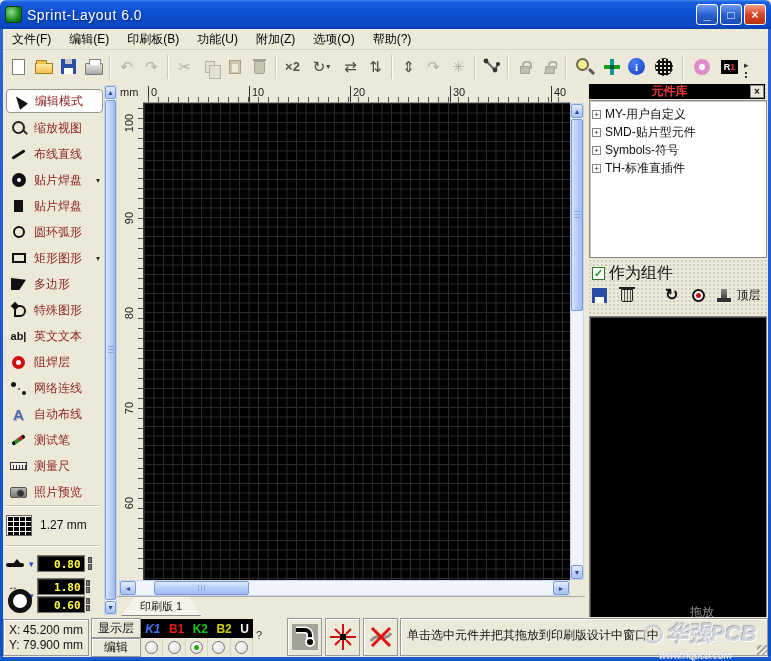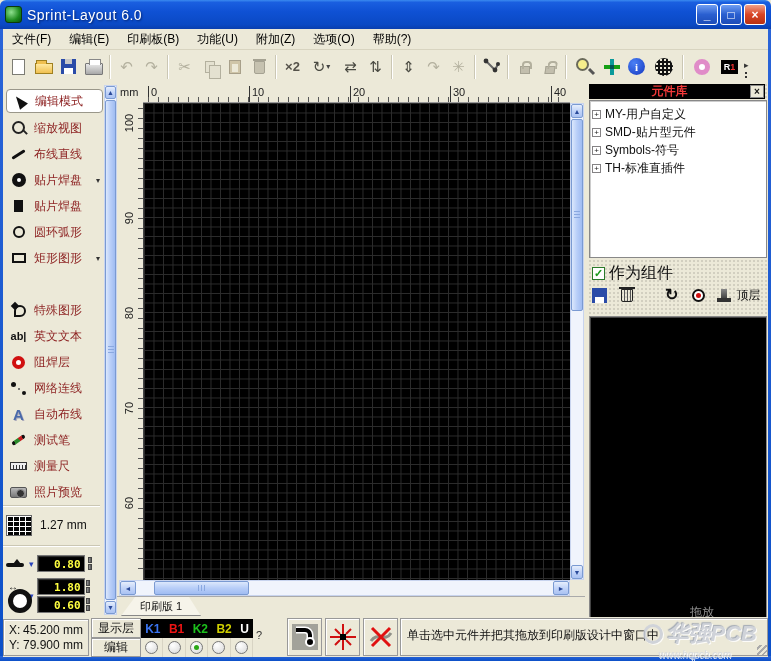--- a/index.html
+++ b/index.html
@@ -361,20 +361,26 @@
         </span>
         <span class="tlabel">贴片焊盘</span>
       </div>
     <div class="tool" style="top:163px">
         <span class="ticon">
           <span class="si-rect"></span>
         </span>
         <span class="tlabel">矩形图形</span>
         <span class="tdd">▾</span>
       </div>
+    <div class="tool" style="top:189px">
+        <span class="ticon">
+          <span class="si-poly"></span>
+        </span>
+        <span class="tlabel">多边形</span>
+      </div>
     <div class="tool" style="top:215px">
         <span class="ticon">
           <span class="si-spec"></span>
         </span>
         <span class="tlabel">特殊图形</span>
       </div>
     <div class="tool" style="top:241px">
         <span class="ticon si-text">ab|</span>
         <span class="tlabel">英文文本</span>
       </div>
@@ -557,21 +563,21 @@
           <span>45.200 mm</span>
         </div>
       <div class="xyrow">
           <span>Y:</span>
           <span>79.900 mm</span>
         </div>
     </div>
     <div class="cell3d" id="displaycell">显示层</div>
     <div class="cell3d" id="editcell">编辑</div>
     <div id="layerbar">
-      <span style="color: rgb(58, 116, 240);">K1</span>
+      <span style="color: rgb(58, 116, 240); font-style: italic;">K1</span>
       <span style="color: rgb(238, 20, 20);">B1</span>
       <span style="color: rgb(28, 192, 28);">K2</span>
       <span style="color: rgb(207, 207, 0);">B2</span>
       <span style="color: rgb(255, 255, 255);">U</span>
     </div>
     <div id="radiorow">
       <span class="radcell">
           <span class="radio"></span>
         </span>
       <span class="radcell">

